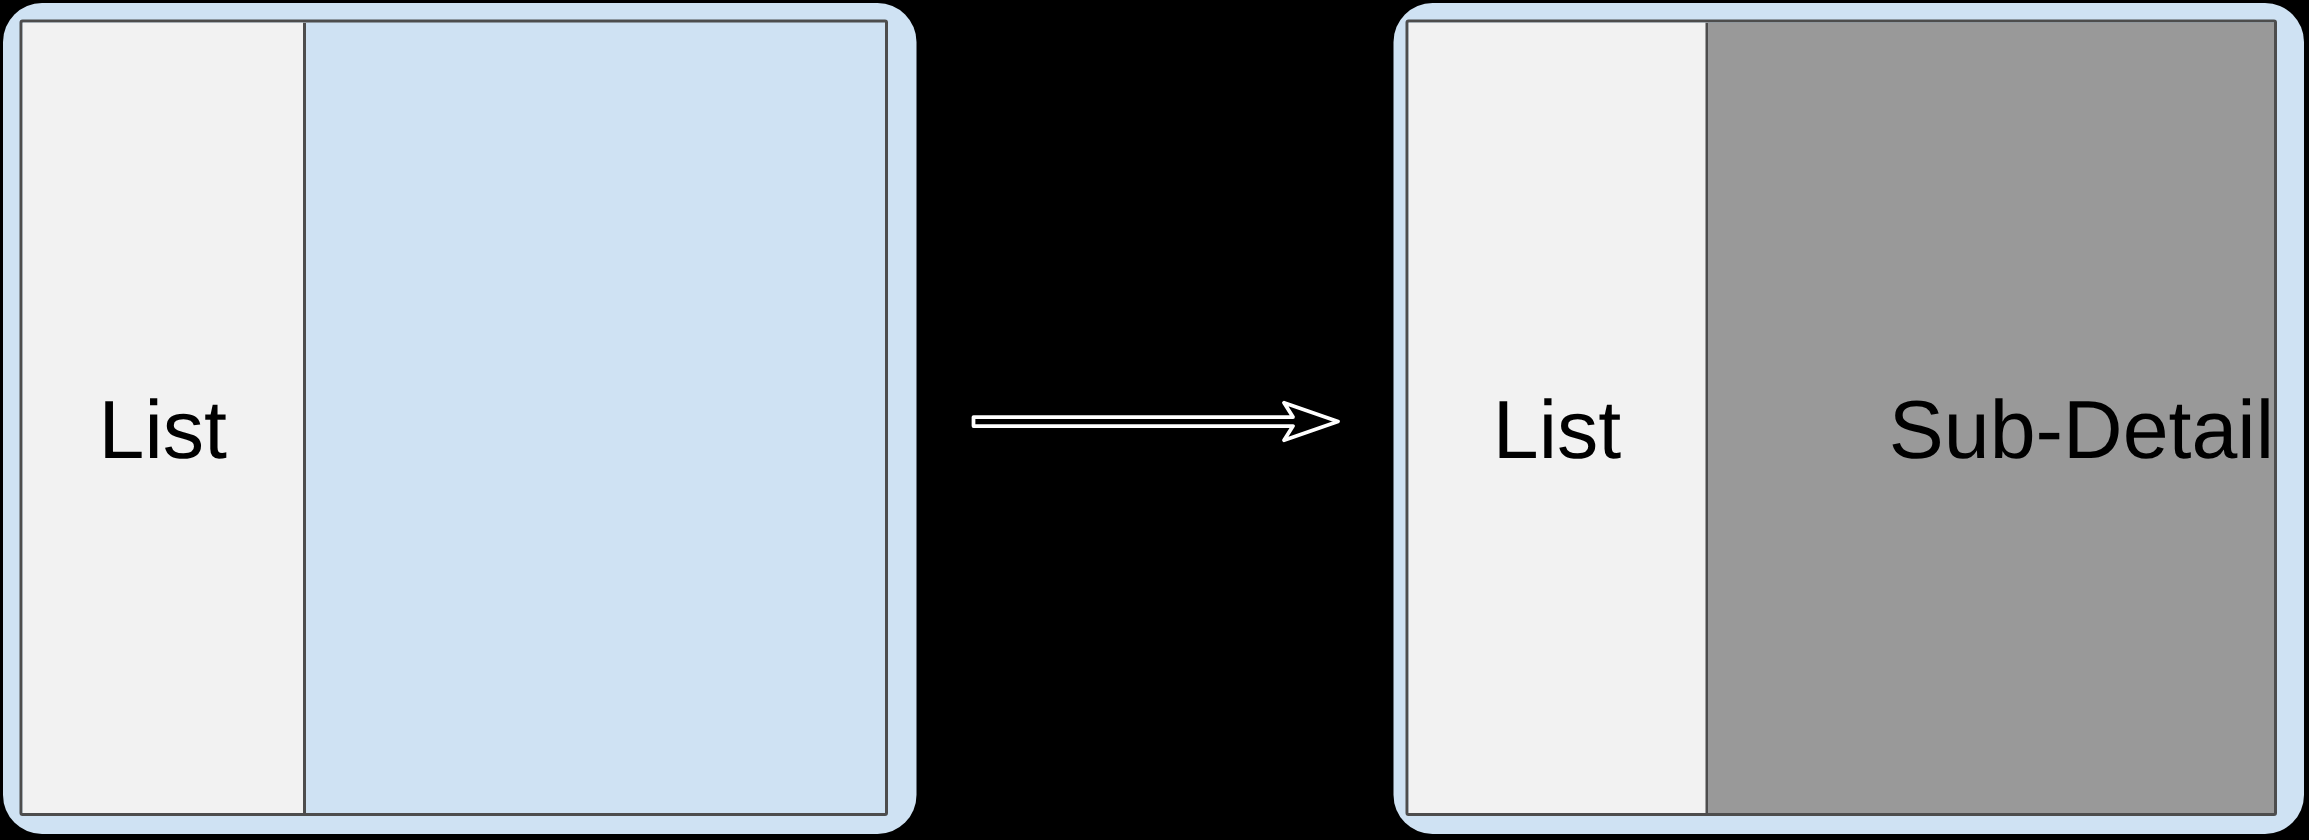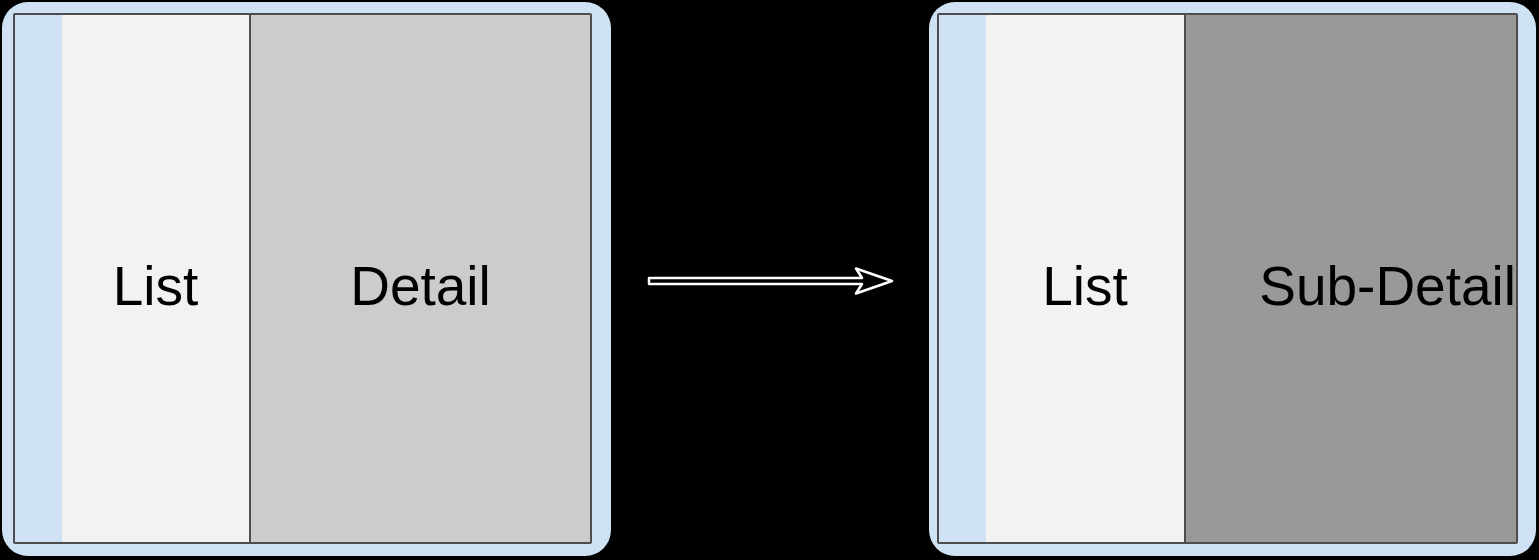--- a/index.html
+++ b/index.html
@@ -56,21 +56,20 @@
     display: flex;
     align-items: center;
     justify-content: center;
     height: 100%;
     box-sizing: border-box;
   }
   .pane-list {
     background: #f2f2f2;
     border-right: 2px solid #4d4d4d;
     flex: 0 0 auto;
-    margin-left: 47px;
   }
   .frame-before .pane-list { width: 189px; }
   .frame-after  .pane-list { width: 200px; }
   .pane-main {
     flex: 1 1 auto;
   }
   .pane-detail    { background: #cccccc; }
   .pane-subdetail { background: #999999; justify-content: flex-end; }
   .pane-label {
     font-size: 55px;
@@ -91,23 +90,20 @@
 </head>
 <body>
 
 <div class="stage">
 
   <div class="device frame-before">
     <div class="inner">
       <div class="pane pane-list">
         <span class="pane-label">List</span>
       </div>
-      <div class="pane pane-main pane-detail">
-        <span class="pane-label">Detail</span>
-      </div>
     </div>
   </div>
 
   <svg class="arrow" viewBox="0 0 248 44" aria-hidden="true">
     <path d="M 2 19 L 215 19 L 209 9.5 L 245 22 L 209 34.5 L 215 25 L 2 25 Z" fill="#000000" stroke="#ffffff" stroke-width="2.5" stroke-linejoin="round"></path>
   </svg>
 
   <div class="device frame-after">
     <div class="inner">
       <div class="pane pane-list">

